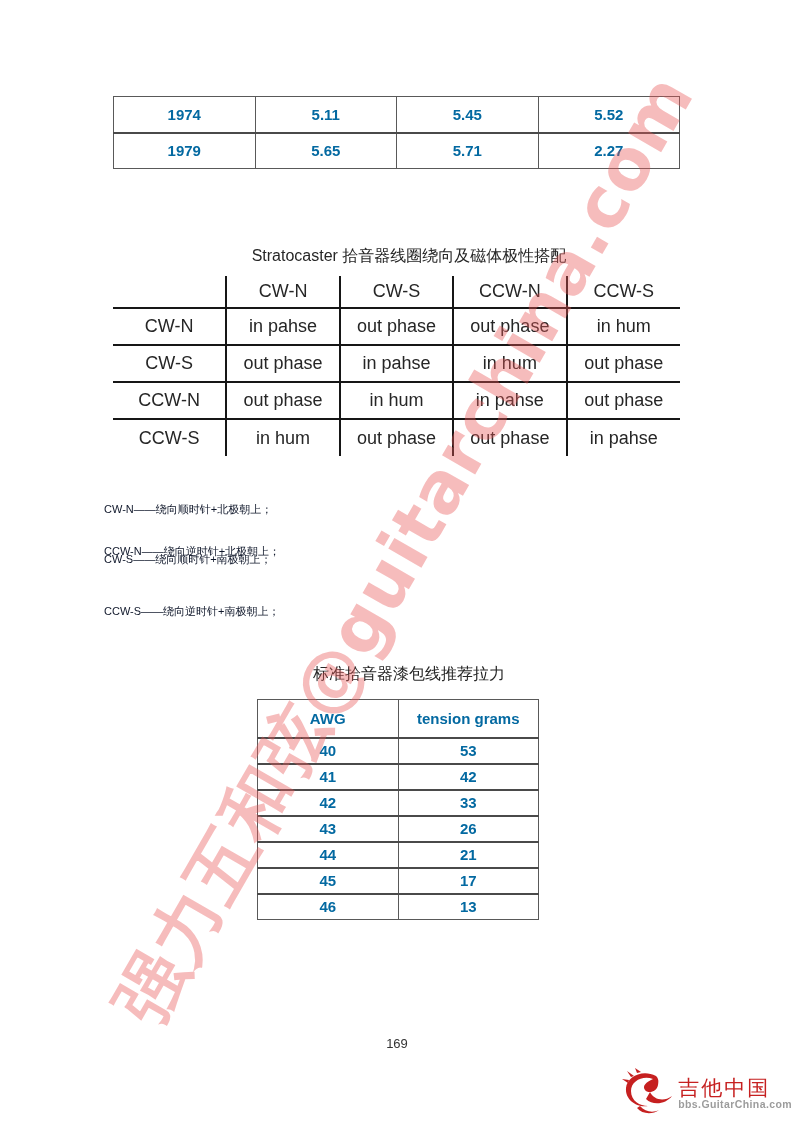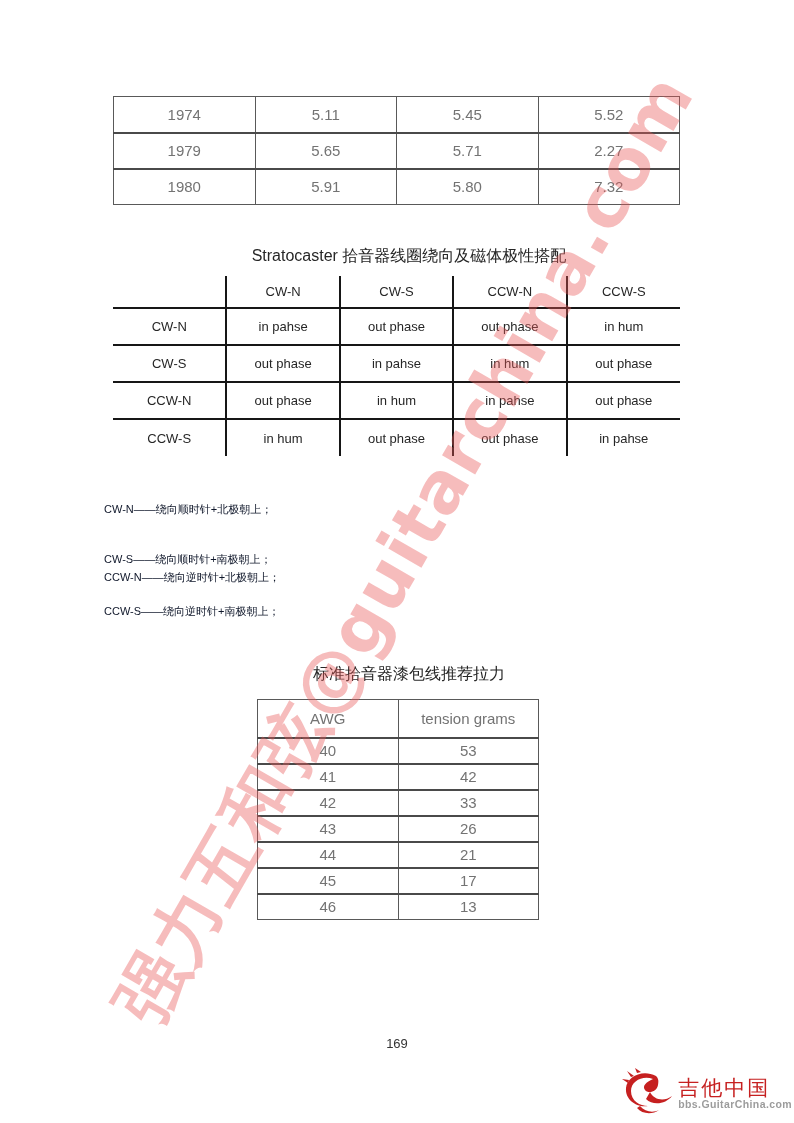--- a/index.html
+++ b/index.html
@@ -12,21 +12,22 @@
     font-family:"Liberation Sans","DejaVu Sans",sans-serif;
     color:#262626;
   }
   .abs { position:absolute; }
 
   
   table.grid {
     border-collapse:collapse;
     table-layout:fixed;
     font-size:15px;
-    color:#737373;
+    color:#0369a1;
+    font-weight:bold;
   }
   table.grid td {
     border:1px solid #595959;
     text-align:center;
     vertical-align:middle;
   }
   table.grid tr:not(:last-child) td { border-bottom:2px solid #4a4a4a; }
   .t-top { left:113px; top:96px; width:567px; }
   .t-top td { height:36px; }
 
@@ -38,21 +39,21 @@
     color:#262626;
   }
   .title1 { top:246px; }
   .title2 { top:664px; }
 
   
   .t-matrix {
     left:113px; top:276px; width:567px;
     border-collapse:collapse;
     table-layout:fixed;
-    font-size:13px;
+    font-size:18px;
   }
   .t-matrix td {
     text-align:center;
     vertical-align:middle;
     height:37px;
   }
   .t-matrix tr.hdr td { height:32px; }
   .t-matrix td + td { border-left:2px solid #161616; }
   .t-matrix tr:not(:last-child) td { border-bottom:2px solid #161616; }
 
@@ -121,26 +122,20 @@
     <td>5.11</td>
     <td>5.45</td>
     <td>5.52</td>
   </tr>
   <tr>
     <td>1979</td>
     <td>5.65</td>
     <td>5.71</td>
     <td>2.27</td>
   </tr>
-  <tr>
-    <td>1980</td>
-    <td>5.91</td>
-    <td>5.80</td>
-    <td>7.32</td>
-  </tr>
 </tbody>
   </table>
 
 <div class="sec-title title1 abs">Stratocaster 拾音器线圈绕向及磁体极性搭配</div>
 
 <table class="t-matrix abs">
   <tbody>
       <tr class="hdr">
     <td></td>
     <td>CW-N</td>
@@ -174,21 +169,21 @@
     <td>in hum</td>
     <td>out phase</td>
     <td>out phase</td>
     <td>in pahse</td>
   </tr>
 </tbody>
   </table>
 
 <div class="note abs" style="top:502px;">CW-N——绕向顺时针+北极朝上；</div>
 <div class="note abs" style="top:552px;">CW-S——绕向顺时针+南极朝上；</div>
-<div class="note abs" style="top:570px;text-align:right;">CCW-N——绕向逆时针+北极朝上；</div>
+<div class="note abs" style="top:544px;text-align:right;">CCW-N——绕向逆时针+北极朝上；</div>
 <div class="note abs" style="top:604px;">CCW-S——绕向逆时针+南极朝上；</div>
 
 <div class="sec-title title2 abs">标准拾音器漆包线推荐拉力</div>
 
 <table class="grid t-awg abs">
   <tbody>
       <tr class="hdr">
     <td>AWG</td>
     <td>tension grams</td>
   </tr>

